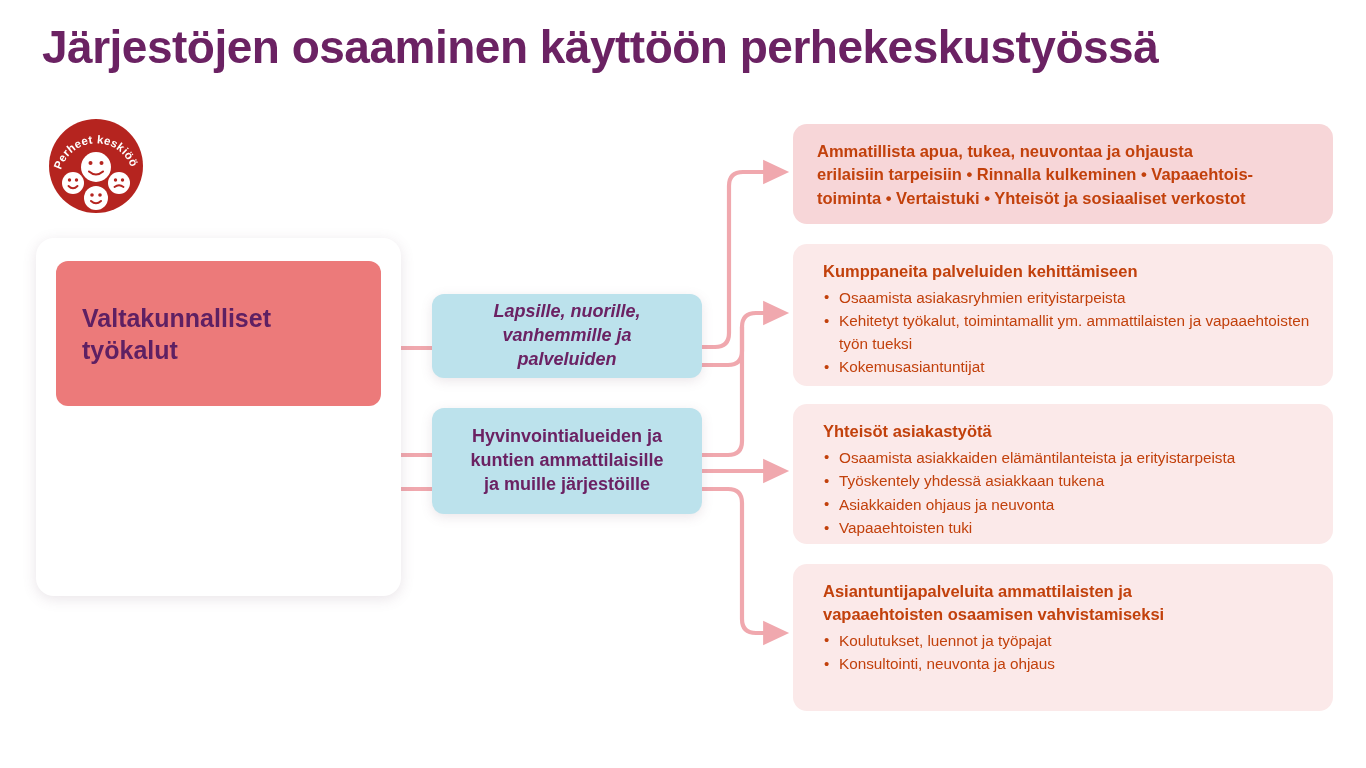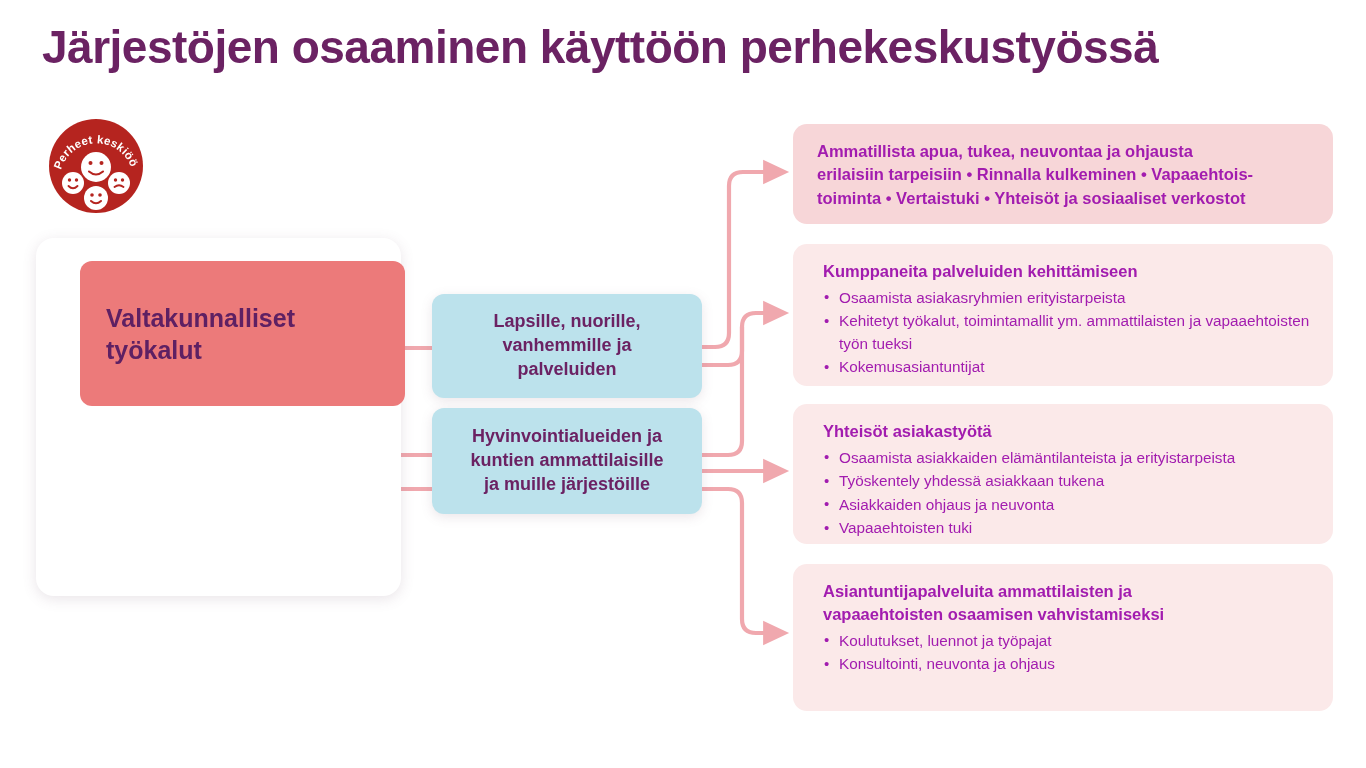--- a/index.html
+++ b/index.html
@@ -63,21 +63,20 @@
     position: absolute;
     left: 20px;
     border-radius: 12px;
     box-sizing: border-box;
     padding: 0 26px;
     display: flex;
     align-items: center;
     font-size: 25px;
     font-weight: 700;
     line-height: 1.28;
-    margin-left: 24px;
   }
   .org-box.national {
     top: 23px;
     width: 325px;
     height: 145px;
     background: #ec7a7a;
     color: #5e2063;
   }
   .org-box.regional {
     top: 180px;
@@ -101,38 +100,39 @@
     font-size: 18px;
     font-weight: 700;
     line-height: 1.33;
     padding: 0 14px;
     box-shadow: 0 3px 12px rgba(120, 90, 110, 0.15);
   }
   .teal-box.target-families {
     left: 432px;
     top: 294px;
     width: 270px;
-    height: 104px;
+    height: 84px;
+    font-style: italic;
   }
   .teal-box.target-professionals {
     left: 432px;
     top: 408px;
     width: 270px;
     height: 106px;
   }
 
   
   .panel {
     position: absolute;
     left: 793px;
     width: 540px;
     border-radius: 14px;
     box-sizing: border-box;
     padding: 16px 22px 16px 30px;
-    color: #a21caf;
+    color: #c2410c;
   }
   .panel.p1 { top: 124px;  height: 100px; background: #f7d6d8; padding-left: 24px; }
   .panel.p2 { top: 244px;  height: 142px; background: #fbe9e9; }
   .panel.p3 { top: 404px;  height: 140px; background: #fbe9e9; }
   .panel.p4 { top: 564px;  height: 147px; background: #fbe9e9; }
 
   .panel-lead {
     font-size: 16.5px;
     font-weight: 700;
     line-height: 1.42;

